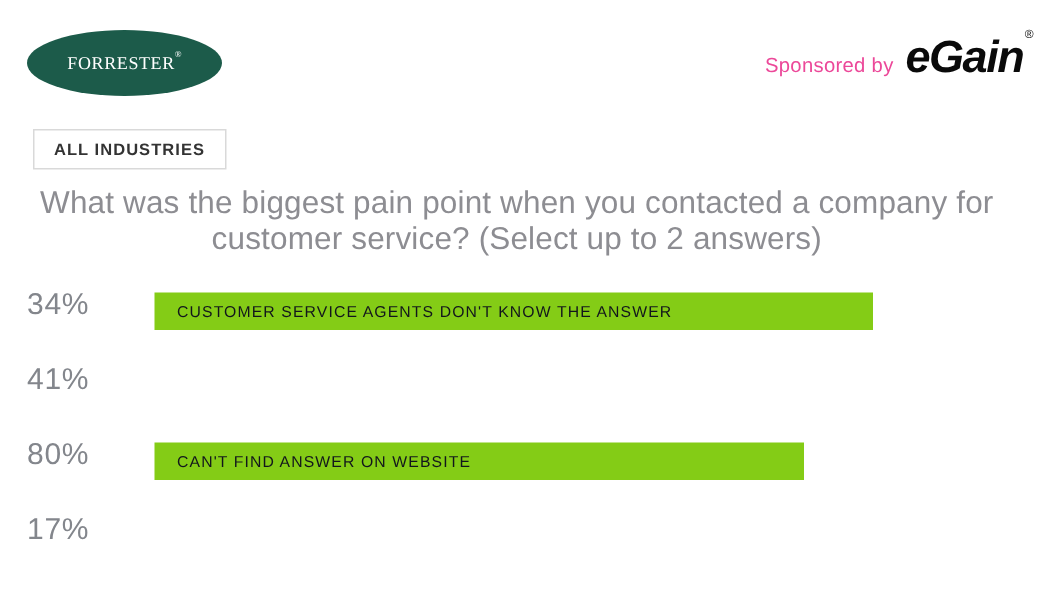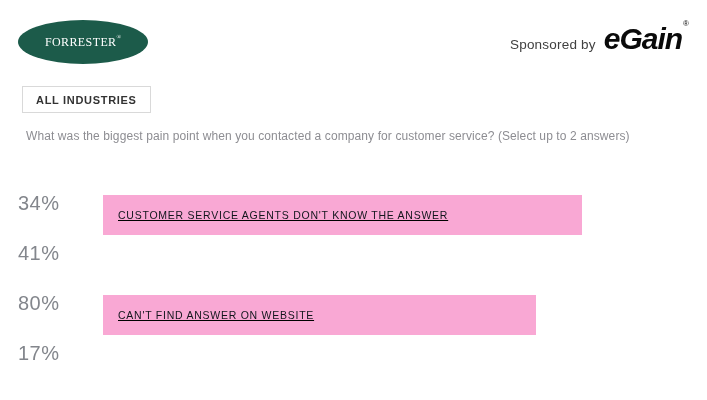--- a/index.html
+++ b/index.html
@@ -61,21 +61,21 @@
   .sponsor {
     position: absolute;
     right: 20px;
     top: 24px;
     display: flex;
     align-items: baseline;
     gap: 8px;
   }
   .sponsor-by {
     font-size: 13.5px;
-    color: #404040;
+    color: #ec4899;
     letter-spacing: 0.2px;
     white-space: nowrap;
   }
   .sponsor-brand {
     font-size: 30px;
     font-weight: bold;
     font-style: italic;
     color: #0a0a0a;
     letter-spacing: -1px;
     line-height: 1;
@@ -107,27 +107,28 @@
     font-size: 11px;
     letter-spacing: 0.7px;
     color: #333333;
     font-weight: 700;
     white-space: nowrap;
   }
 
   
   .question {
     position: absolute;
-    left: 26px;
+    left: 12px;
     top: 124px;
     width: 665px;
-    font-size: 12px;
+    font-size: 21px;
     line-height: 24px;
     color: #8d8d92;
     letter-spacing: 0.1px;
+    text-align: center;
   }
 
   
   .chart {
     position: absolute;
     left: 0;
     top: 186px;
     width: 707px;
   }
   .row {
@@ -142,25 +143,24 @@
     font-size: 20px;
     color: #83868c;
     letter-spacing: 0.5px;
     line-height: 34px;
     font-weight: 300;
   }
   .bar {
     position: absolute;
     left: 103px;
     top: 9px;
-    height: 40px;
-    background: #f9a8d4;
+    height: 25px;
+    background: #84cc16;
     display: flex;
     align-items: center;
-    text-decoration: underline;
   }
   .bar-label {
     font-size: 10.5px;
     letter-spacing: 0.75px;
     color: #12161c;
     padding-left: 15px;
     white-space: nowrap;
     font-weight: 500;
   }
 </style>

